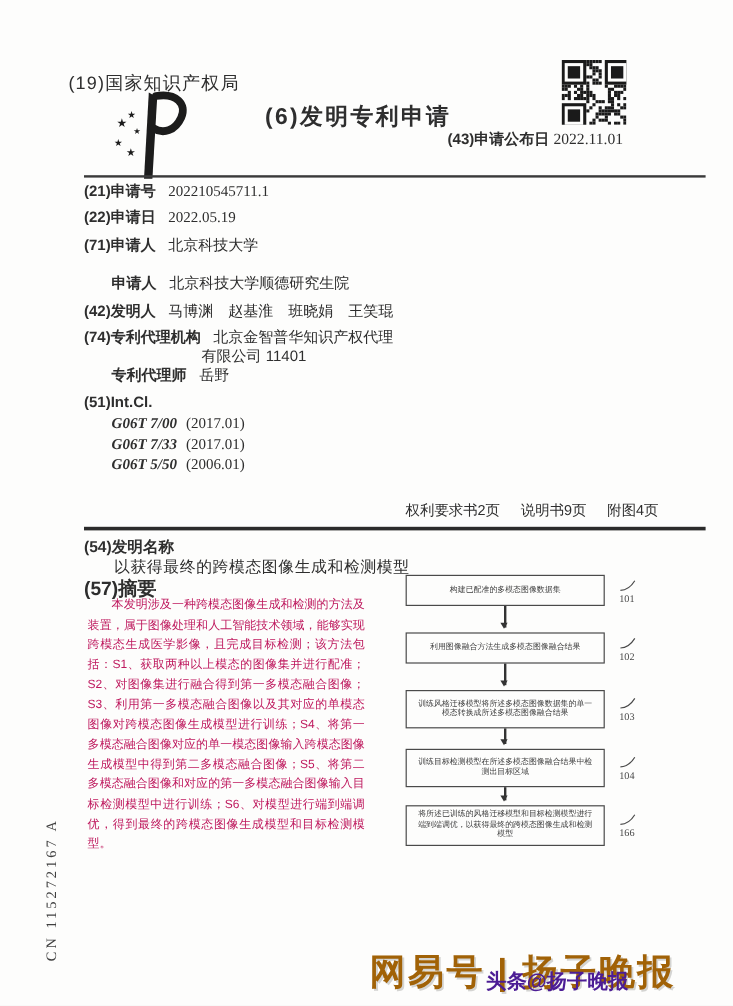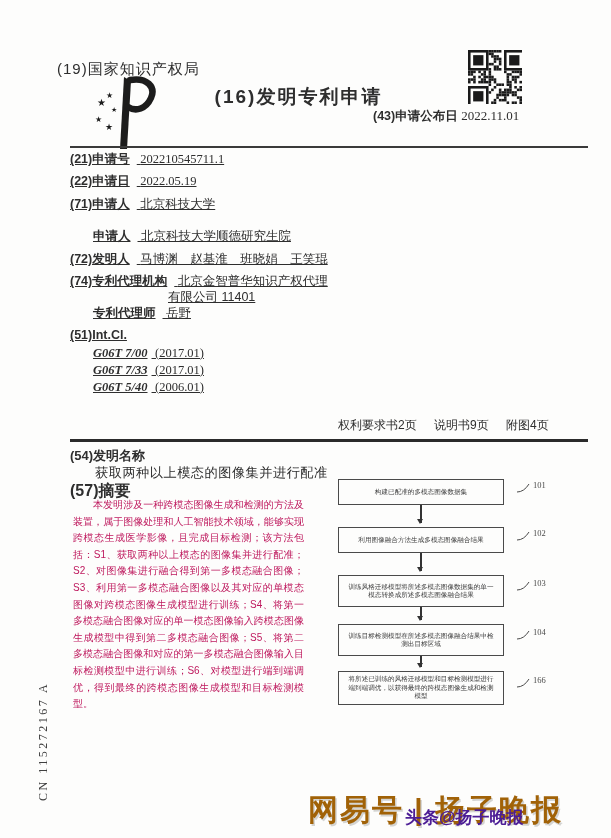--- a/index.html
+++ b/index.html
@@ -17,21 +17,21 @@
   #logo{left:93px; top:74px; width:64px; height:78px;}
   #qr{left:468px; top:50px; width:54px; height:54px;}
   #pub-block{left:373px; top:106px; font-size:12.5px; line-height:19px; white-space:nowrap;}
   #pub-block .lbl{font-weight:700;}
   #pub-block .val{font-family:"Liberation Serif", serif; font-size:13px;}
 
   .rule1{left:70px; top:146px; width:518px; height:2px; background:#3a3a3a;}
   .rule2{left:70px; top:439px; width:518px; height:3px; background:#2b2b2b;}
 
   
-  .brow{position:absolute; left:70px; font-size:12.5px; white-space:nowrap; line-height:15px;text-decoration:underline;}
+  .brow{position:absolute; left:70px; font-size:12.5px; white-space:nowrap; line-height:15px;}
   .brow .lbl{font-weight:700; margin-right:7px;}
   .brow .num{font-family:"Liberation Serif", serif;}
   .icl-code{font-family:"Liberation Serif", serif; font-style:italic; font-weight:700; margin-right:4px;}
   .icl-year{font-family:"Liberation Serif", serif;}
 
   #pages-info{left:338px; top:417px; font-size:12px; white-space:nowrap;}
   #pages-info span{margin-right:14px;}
 
   
   #t54{left:70px; top:447px; font-size:13px; font-weight:700;}
@@ -42,21 +42,21 @@
 
   
   #figure{left:330px; top:470px; width:281px; height:250px;}
   .fbox{position:absolute; left:8px; width:166px; border:1px solid #4a4a4a; background:#fdfdfc;
         display:flex; align-items:center; justify-content:center; text-align:center;
         font-size:6.6px; line-height:8.5px; color:#3c3c3c; padding:2px 8px; box-sizing:border-box;}
   .farrow{position:absolute; left:90px; width:1.5px; background:#333;}
   .farrow::after{content:""; position:absolute; left:-2.6px; bottom:-4px;
         border:3px solid transparent; border-top:5px solid #333;}
   .flabel{position:absolute; left:186px; display:flex; align-items:flex-start;
-        font-family:"Liberation Serif", serif; font-size:8.5px; color:#4a4a4a;}
+        font-family:"Liberation Serif", serif; font-size:8.5px; color:#4a4a4a;flex-direction:column;}
   .flabel svg{margin-right:1px; margin-top:2px;}
 
   
   #side-number{left:36px; top:633px; height:168px; writing-mode:vertical-rl; transform:rotate(180deg);
         font-family:"Liberation Serif", serif; font-size:12px; letter-spacing:2.5px; color:#3f3f3f;}
   #wm1{left:308px; top:790px; font-size:30px; font-weight:700; letter-spacing:2px;
         color:#a16207; text-shadow:1.5px 1.5px 0 #d4d4d2; white-space:nowrap;}
   #wm2{left:405px; top:806px; font-size:17px; font-weight:700; color:#4c1d95; white-space:nowrap;}
 </style>
 </head>
@@ -71,21 +71,21 @@
       <path d="M31 3 L38 7 L34 75 L27 75 Z" fill="#1c1c1c"></path>
       <path d="M37 6 C54 3 63 13 58 24 C53 35 43 38 35 33" fill="none" stroke="#1c1c1c" stroke-width="6.5" stroke-linecap="round"></path>
       <text x="4" y="32" font-size="10" fill="#1c1c1c">★</text>
       <text x="13" y="24" font-size="8" fill="#1c1c1c">★</text>
       <text x="18" y="38" font-size="7" fill="#1c1c1c">★</text>
       <text x="2" y="48" font-size="8" fill="#1c1c1c">★</text>
       <text x="12" y="56" font-size="9" fill="#1c1c1c">★</text>
     </svg>
   </div>
 
-  <div class="abs" id="doc-type">(16)发明专利申请</div>
+  <div class="abs" id="doc-type">(6)发明专利申请</div>
 
   <div class="abs" id="qr">
     <svg id="qr-svg" width="54" height="54" viewBox="0 0 54 54">
         <g fill="#1a1a1a">
           <rect x="20.57" y="0.00" width="2.5714285714285716" height="2.5714285714285716"></rect>
           <rect x="23.14" y="0.00" width="2.5714285714285716" height="2.5714285714285716"></rect>
           <rect x="25.71" y="0.00" width="2.5714285714285716" height="2.5714285714285716"></rect>
           <rect x="28.29" y="0.00" width="2.5714285714285716" height="2.5714285714285716"></rect>
           <rect x="30.86" y="0.00" width="2.5714285714285716" height="2.5714285714285716"></rect>
           <rect x="20.57" y="2.57" width="2.5714285714285716" height="2.5714285714285716"></rect>
@@ -235,21 +235,21 @@
   </div>
   <div class="brow" style="top:197px">
     <span class="lbl">(71)申请人</span>
     <span>北京科技大学</span>
   </div>
   <div class="brow" style="top:229px; left:93px">
     <span class="lbl">申请人</span>
     <span>北京科技大学顺德研究生院</span>
   </div>
   <div class="brow" style="top:252px">
-    <span class="lbl">(72)发明人</span>
+    <span class="lbl">(42)发明人</span>
     <span>马博渊　赵基淮　班晓娟　王笑琨</span>
   </div>
   <div class="brow" style="top:274px">
     <span class="lbl">(74)专利代理机构</span>
     <span>北京金智普华知识产权代理</span>
   </div>
   <div class="brow" style="top:290px; left:168px">
     <span>有限公司 11401</span>
   </div>
   <div class="brow" style="top:306px; left:93px">
@@ -261,34 +261,34 @@
   </div>
   <div class="brow" style="top:346px; left:93px">
     <span class="icl-code">G06T 7/00</span>
     <span class="icl-year">(2017.01)</span>
   </div>
   <div class="brow" style="top:363px; left:93px">
     <span class="icl-code">G06T 7/33</span>
     <span class="icl-year">(2017.01)</span>
   </div>
   <div class="brow" style="top:380px; left:93px">
-    <span class="icl-code">G06T 5/40</span>
+    <span class="icl-code">G06T 5/50</span>
     <span class="icl-year">(2006.01)</span>
   </div>
 
   <div class="abs" id="pages-info">
     <span>权利要求书2页</span>
     <span>说明书9页</span>
     <span>附图4页</span>
   </div>
 
   <div class="abs rule2"></div>
 
   <div class="abs" id="t54">(54)发明名称</div>
-  <div class="abs" id="title-line">获取两种以上模态的图像集并进行配准</div>
+  <div class="abs" id="title-line">以获得最终的跨模态图像生成和检测模型</div>
   <div class="abs" id="t57">(57)摘要</div>
   <div class="abs" id="abstract">本发明涉及一种跨模态图像生成和检测的方法及装置，属于图像处理和人工智能技术领域，能够实现跨模态生成医学影像，且完成目标检测；该方法包括：S1、获取两种以上模态的图像集并进行配准；S2、对图像集进行融合得到第一多模态融合图像；S3、利用第一多模态融合图像以及其对应的单模态图像对跨模态图像生成模型进行训练；S4、将第一多模态融合图像对应的单一模态图像输入跨模态图像生成模型中得到第二多模态融合图像；S5、将第二多模态融合图像和对应的第一多模态融合图像输入目标检测模型中进行训练；S6、对模型进行端到端调优，得到最终的跨模态图像生成模型和目标检测模型。</div>
 
   <div class="abs" id="figure">
     <div class="fbox" style="top:9px; height:26px">构建已配准的多模态图像数据集</div>
     <div class="fbox" style="top:57px; height:26px">利用图像融合方法生成多模态图像融合结果</div>
     <div class="fbox" style="top:105px; height:32px">训练风格迁移模型将所述多模态图像数据集的单一模态转换成所述多模态图像融合结果</div>
     <div class="fbox" style="top:154px; height:32px">训练目标检测模型在所述多模态图像融合结果中检测出目标区域</div>
     <div class="fbox" style="top:201px; height:34px">将所述已训练的风格迁移模型和目标检测模型进行端到端调优，以获得最终的跨模态图像生成和检测模型</div>
 

